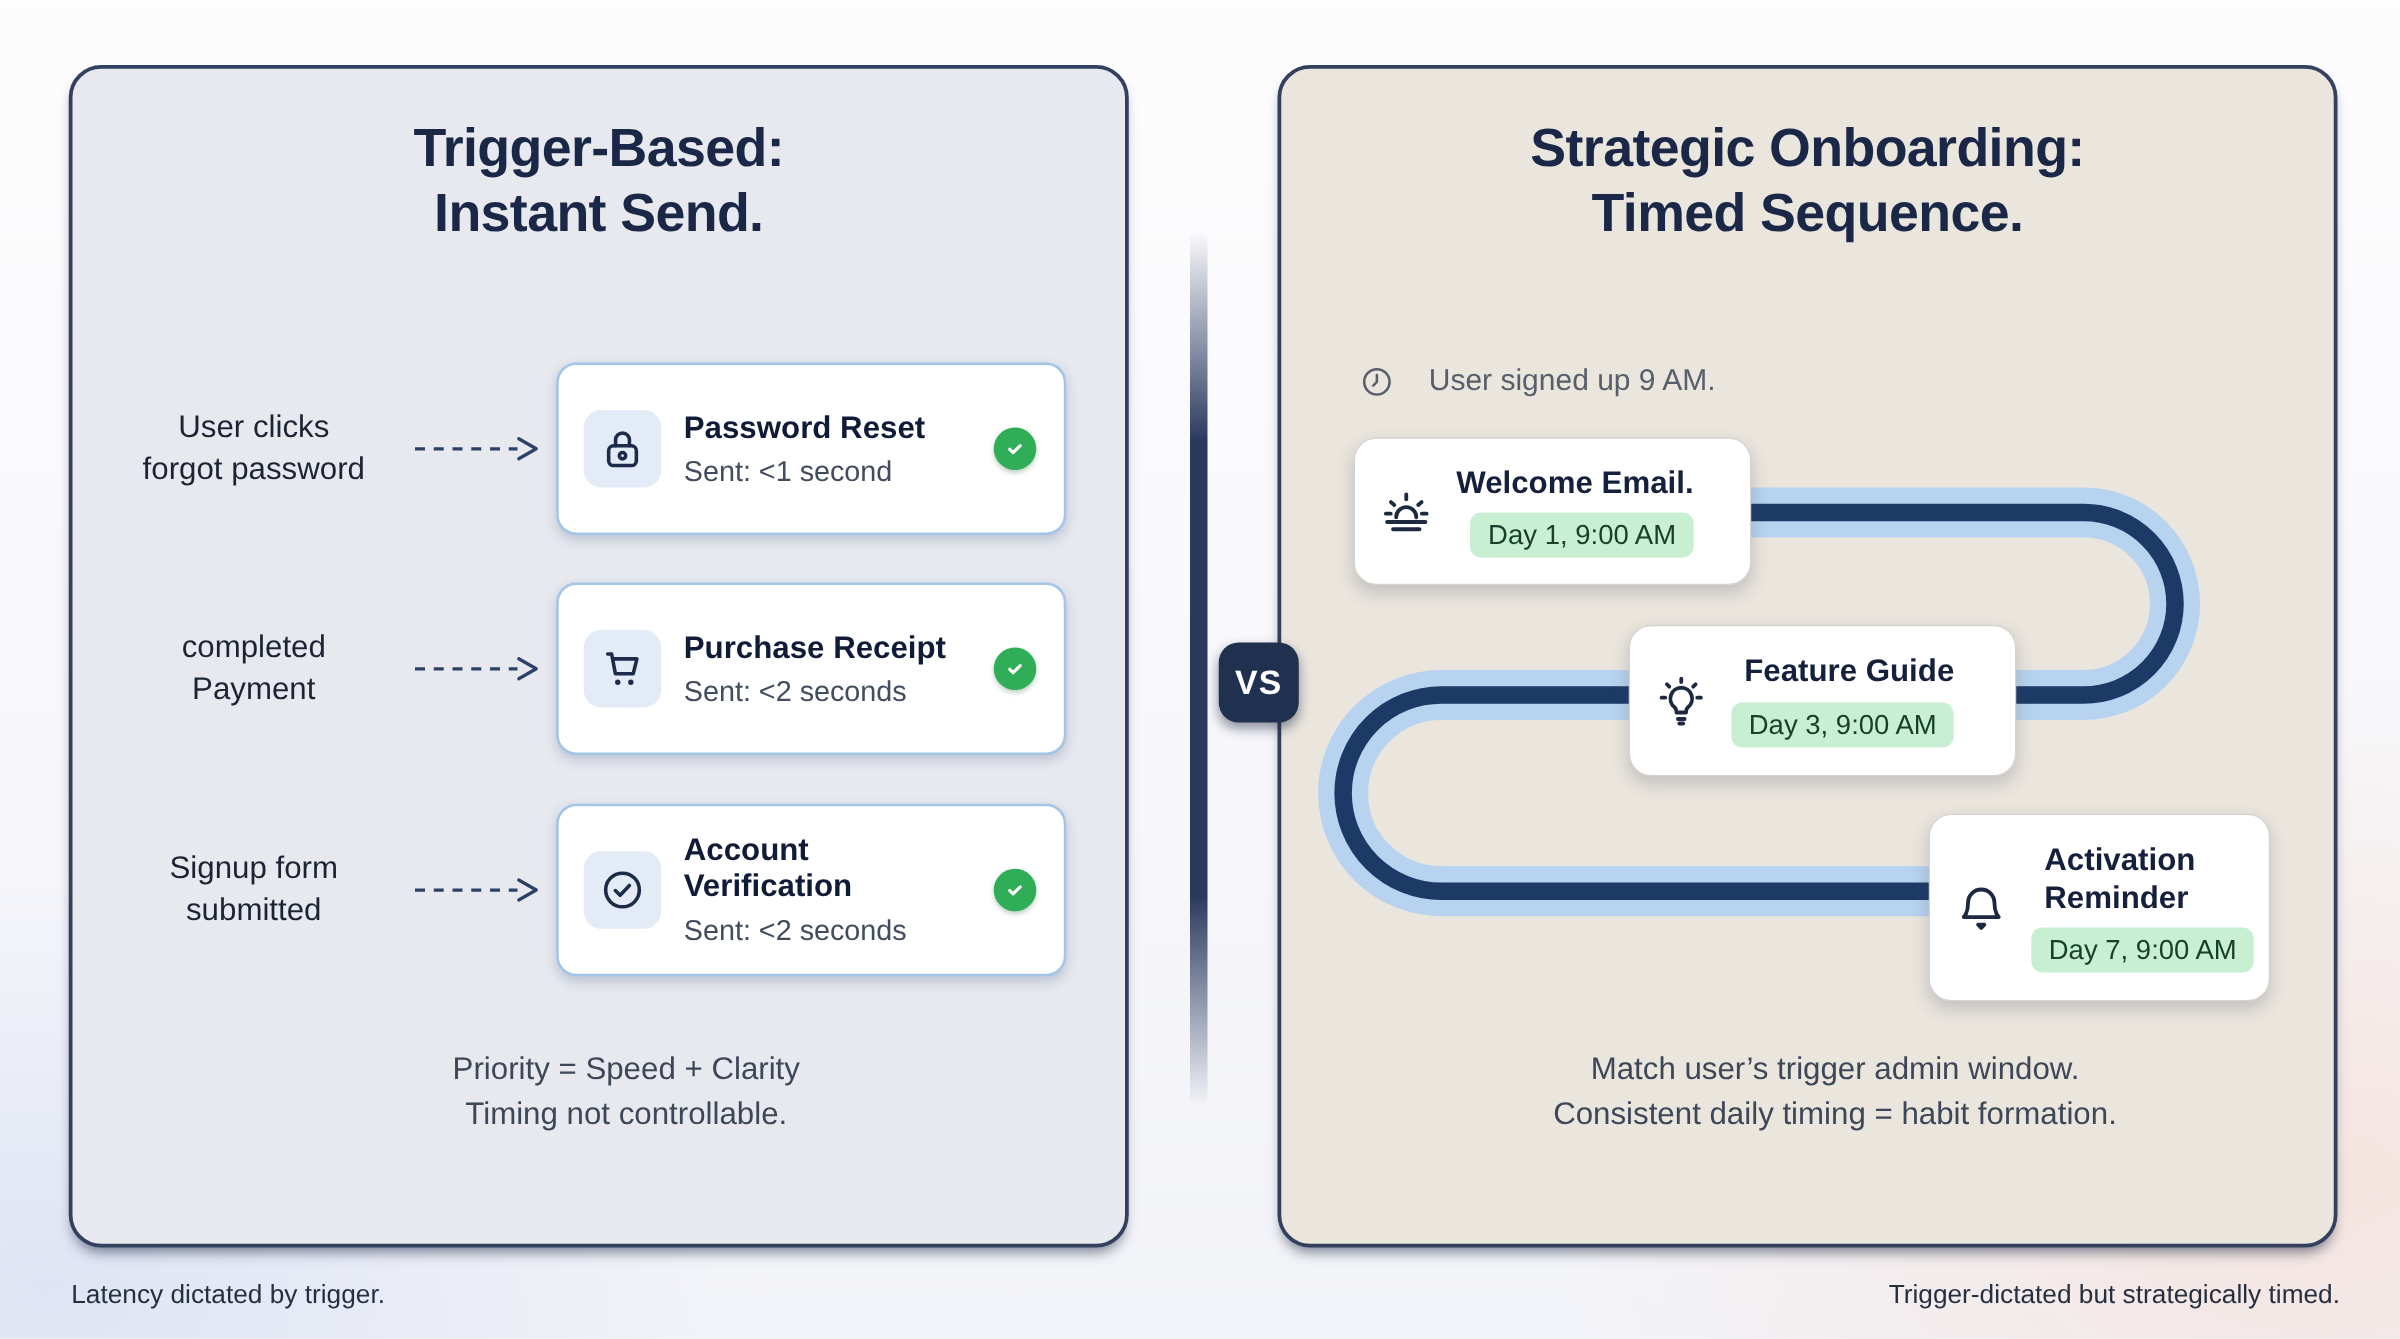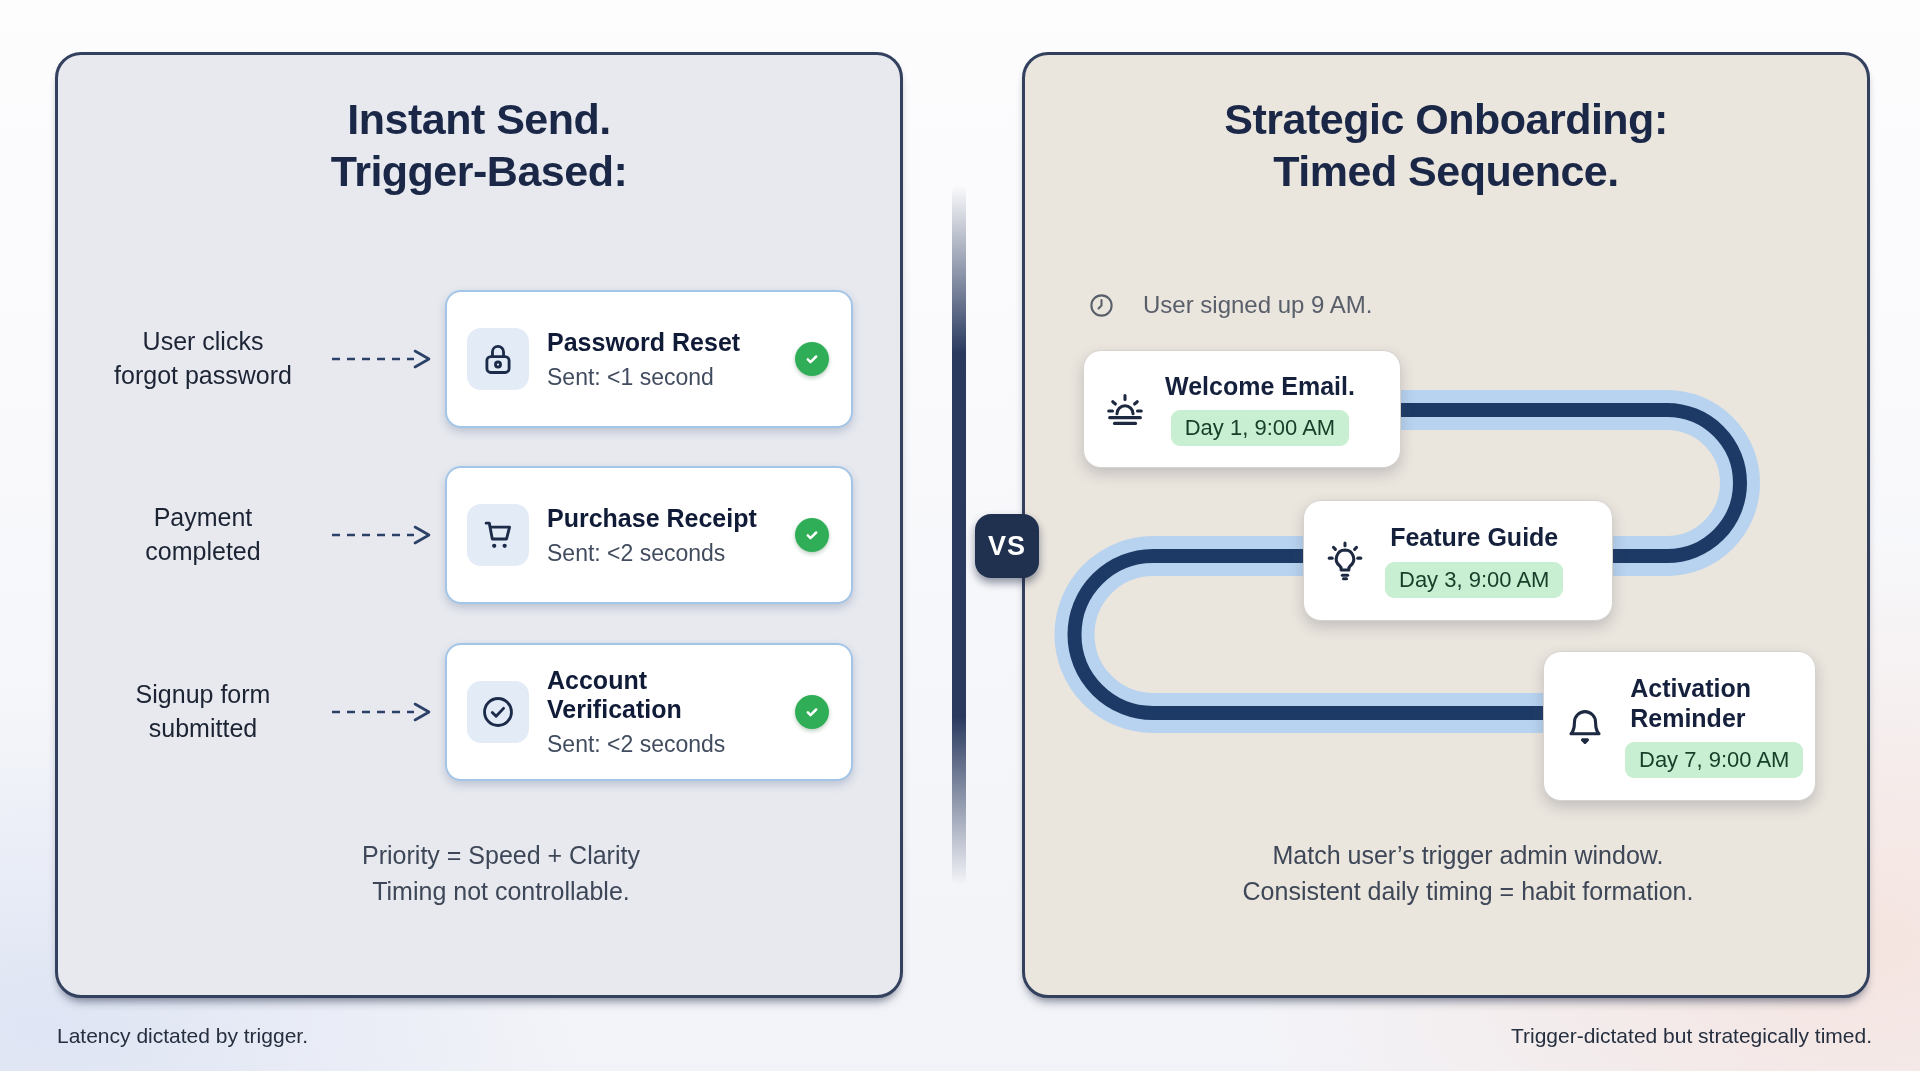--- a/index.html
+++ b/index.html
@@ -106,36 +106,36 @@
   .step-card {
     position:absolute; background:#ffffff; border:1px solid #d6d3ce; border-radius:18px;
     box-shadow:0 6px 14px rgba(70,70,95,0.24);
     display:flex; align-items:center; gap:17px; padding:0 18px;
   }
   .step-1 { left:58px;  top:295px; width:318px; height:118px; }
   .step-2 { left:278px; top:445px; width:310px; height:121px; }
   .step-3 { left:518px; top:596px; width:273px; height:150px; }
   .step-icon { color:#1d2940; flex:none; display:flex; }
   .step-icon svg { width:46px; height:46px; }
-  .step-text { display:flex; flex-direction:column; align-items:center; }
+  .step-text { display:flex; flex-direction:column; align-items:flex-end; }
   .step-title { font-size:25px; font-weight:700; color:#15203c; line-height:1.18; }
   .day-pill {
     display:inline-block; margin-top:9px; background:#c8efd1; color:#17402b;
     font-size:22px; padding:5px 14px; border-radius:9px; white-space:nowrap;
   }
 </style>
 </head>
 <body>
 
 <div class="canvas">
 
   <div class="panel panel-left">
     <div class="panel-title">
+      <span>Trigger-Based:</span>
       <span>Instant Send.</span>
-      <span>Trigger-Based:</span>
     </div>
 
     <div class="trigger-row row-1">
       <div class="trigger-label">
         <span>User clicks</span>
         <span>forgot password</span>
       </div>
       <svg class="arrow" width="104" height="26" viewBox="0 0 104 26" fill="none">
         <line x1="2" y1="13" x2="84" y2="13" stroke="#2c4168" stroke-width="2.6" stroke-dasharray="8 7"></line>
         <path d="M85 5 L99 13 L85 21" stroke="#2c4168" stroke-width="2.6" fill="none" stroke-linecap="round" stroke-linejoin="round"></path>
@@ -155,22 +155,22 @@
         <div class="check-badge">
           <svg viewBox="0 0 24 24" fill="none">
               <path d="M7 12.5l3.2 3.2L17 9" stroke="#ffffff" stroke-width="3" stroke-linecap="round" stroke-linejoin="round"></path>
             </svg>
         </div>
       </div>
     </div>
 
     <div class="trigger-row row-2">
       <div class="trigger-label">
+        <span>completed</span>
         <span>Payment</span>
-        <span>completed</span>
       </div>
       <svg class="arrow" width="104" height="26" viewBox="0 0 104 26" fill="none">
         <line x1="2" y1="13" x2="84" y2="13" stroke="#2c4168" stroke-width="2.6" stroke-dasharray="8 7"></line>
         <path d="M85 5 L99 13 L85 21" stroke="#2c4168" stroke-width="2.6" fill="none" stroke-linecap="round" stroke-linejoin="round"></path>
       </svg>
       <div class="email-card">
         <div class="icon-tile">
           <svg viewBox="0 0 24 24" fill="none" stroke="currentColor" stroke-width="1.8" stroke-linecap="round" stroke-linejoin="round">
             <path d="M4.5 4.5h2l1.9 10h9l1.9-7.5H7"></path>
             <circle cx="9.6" cy="18.8" r="1.35" fill="currentColor" stroke="none"></circle>

